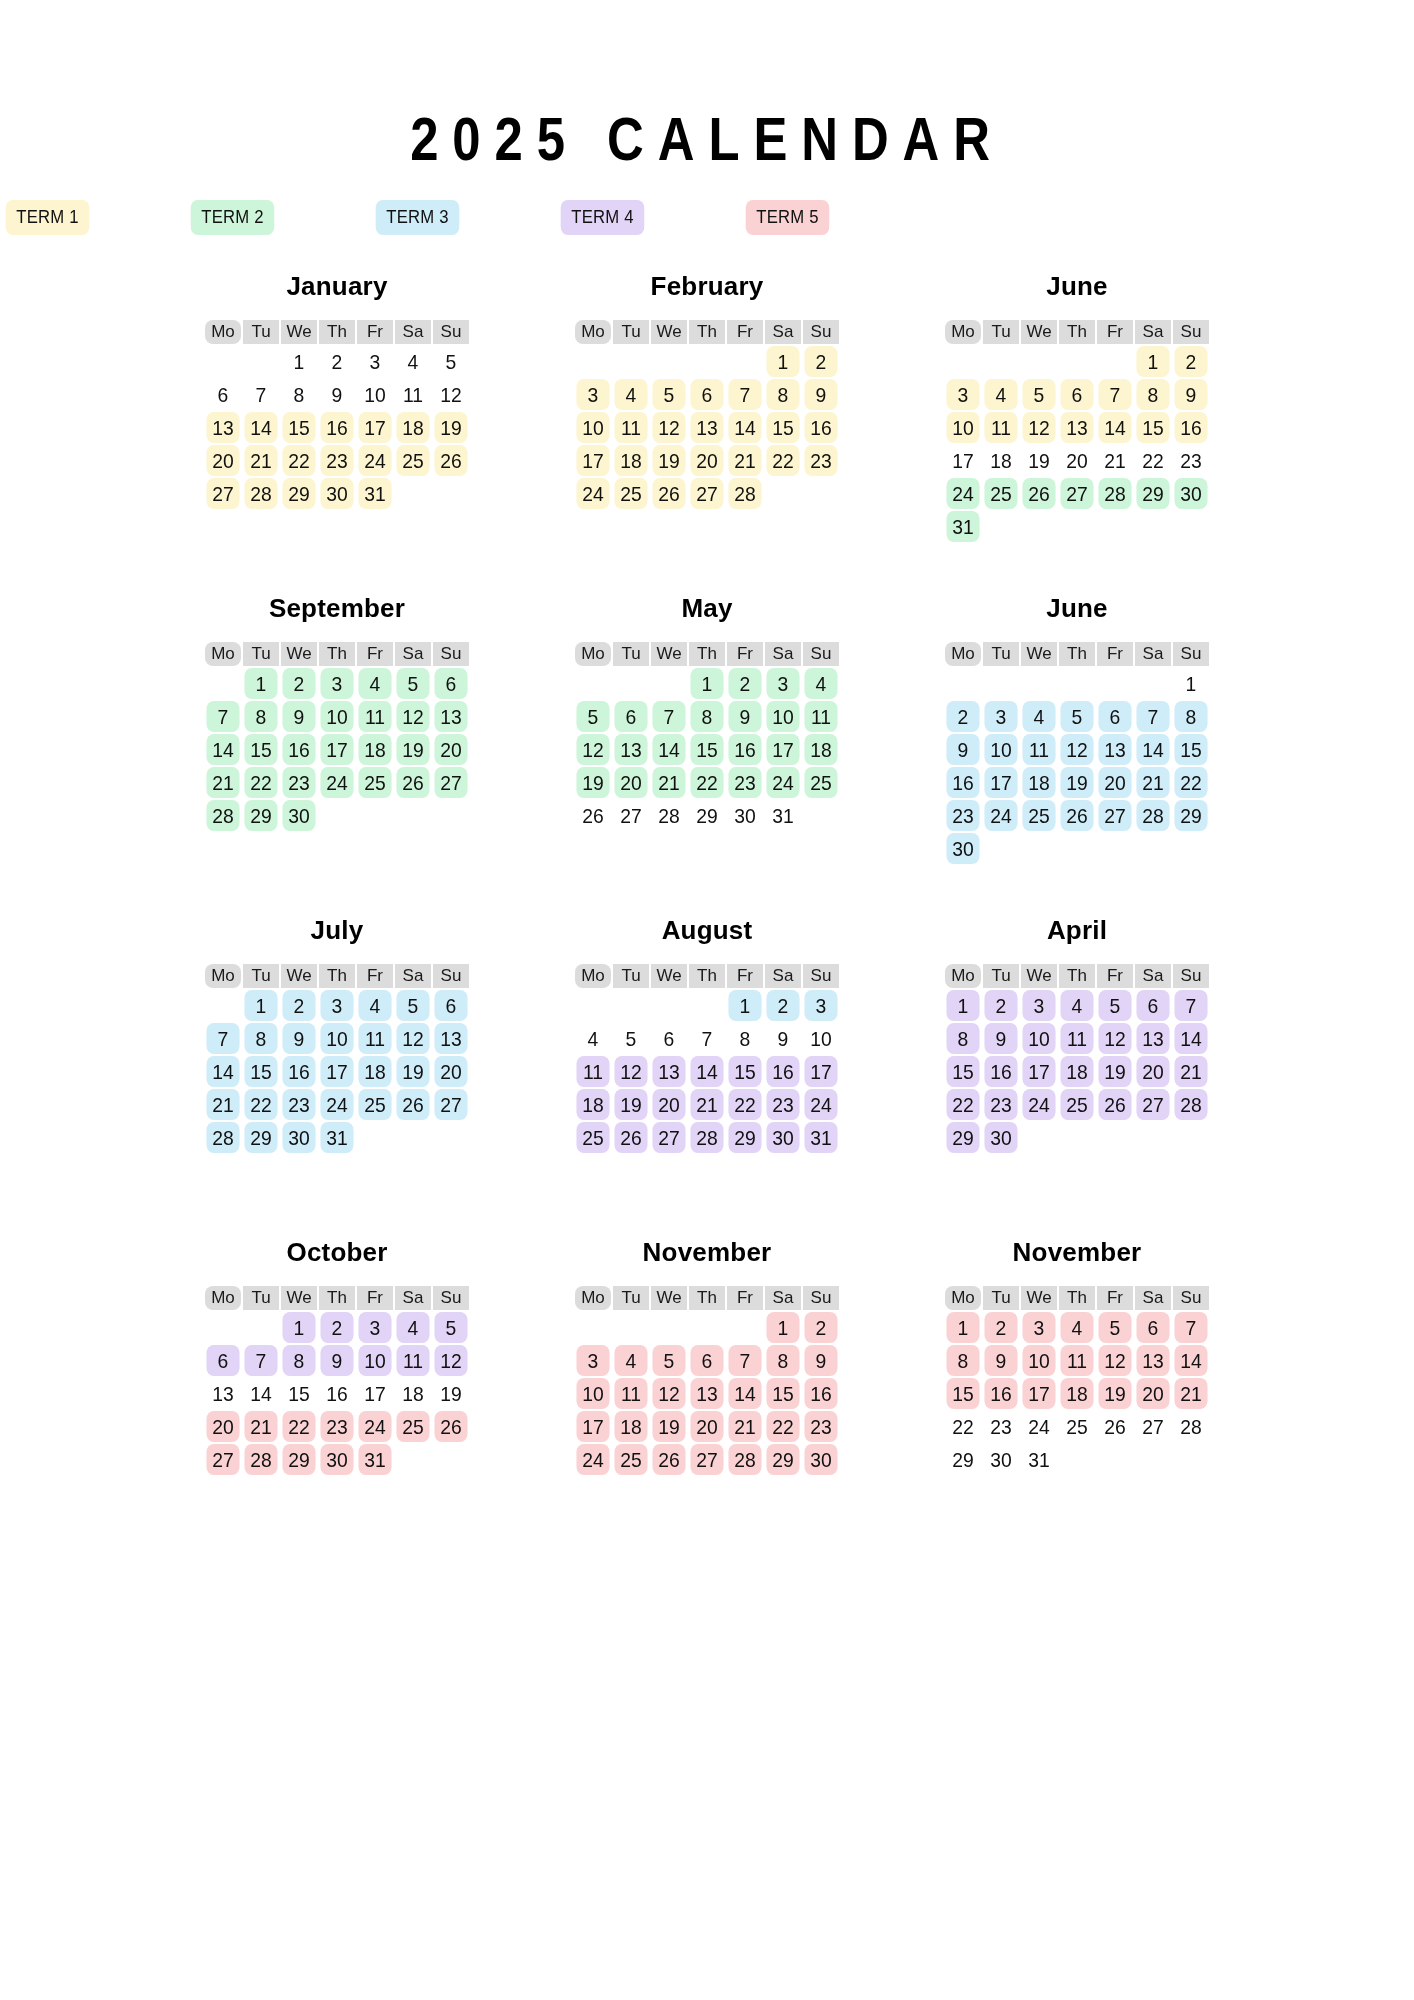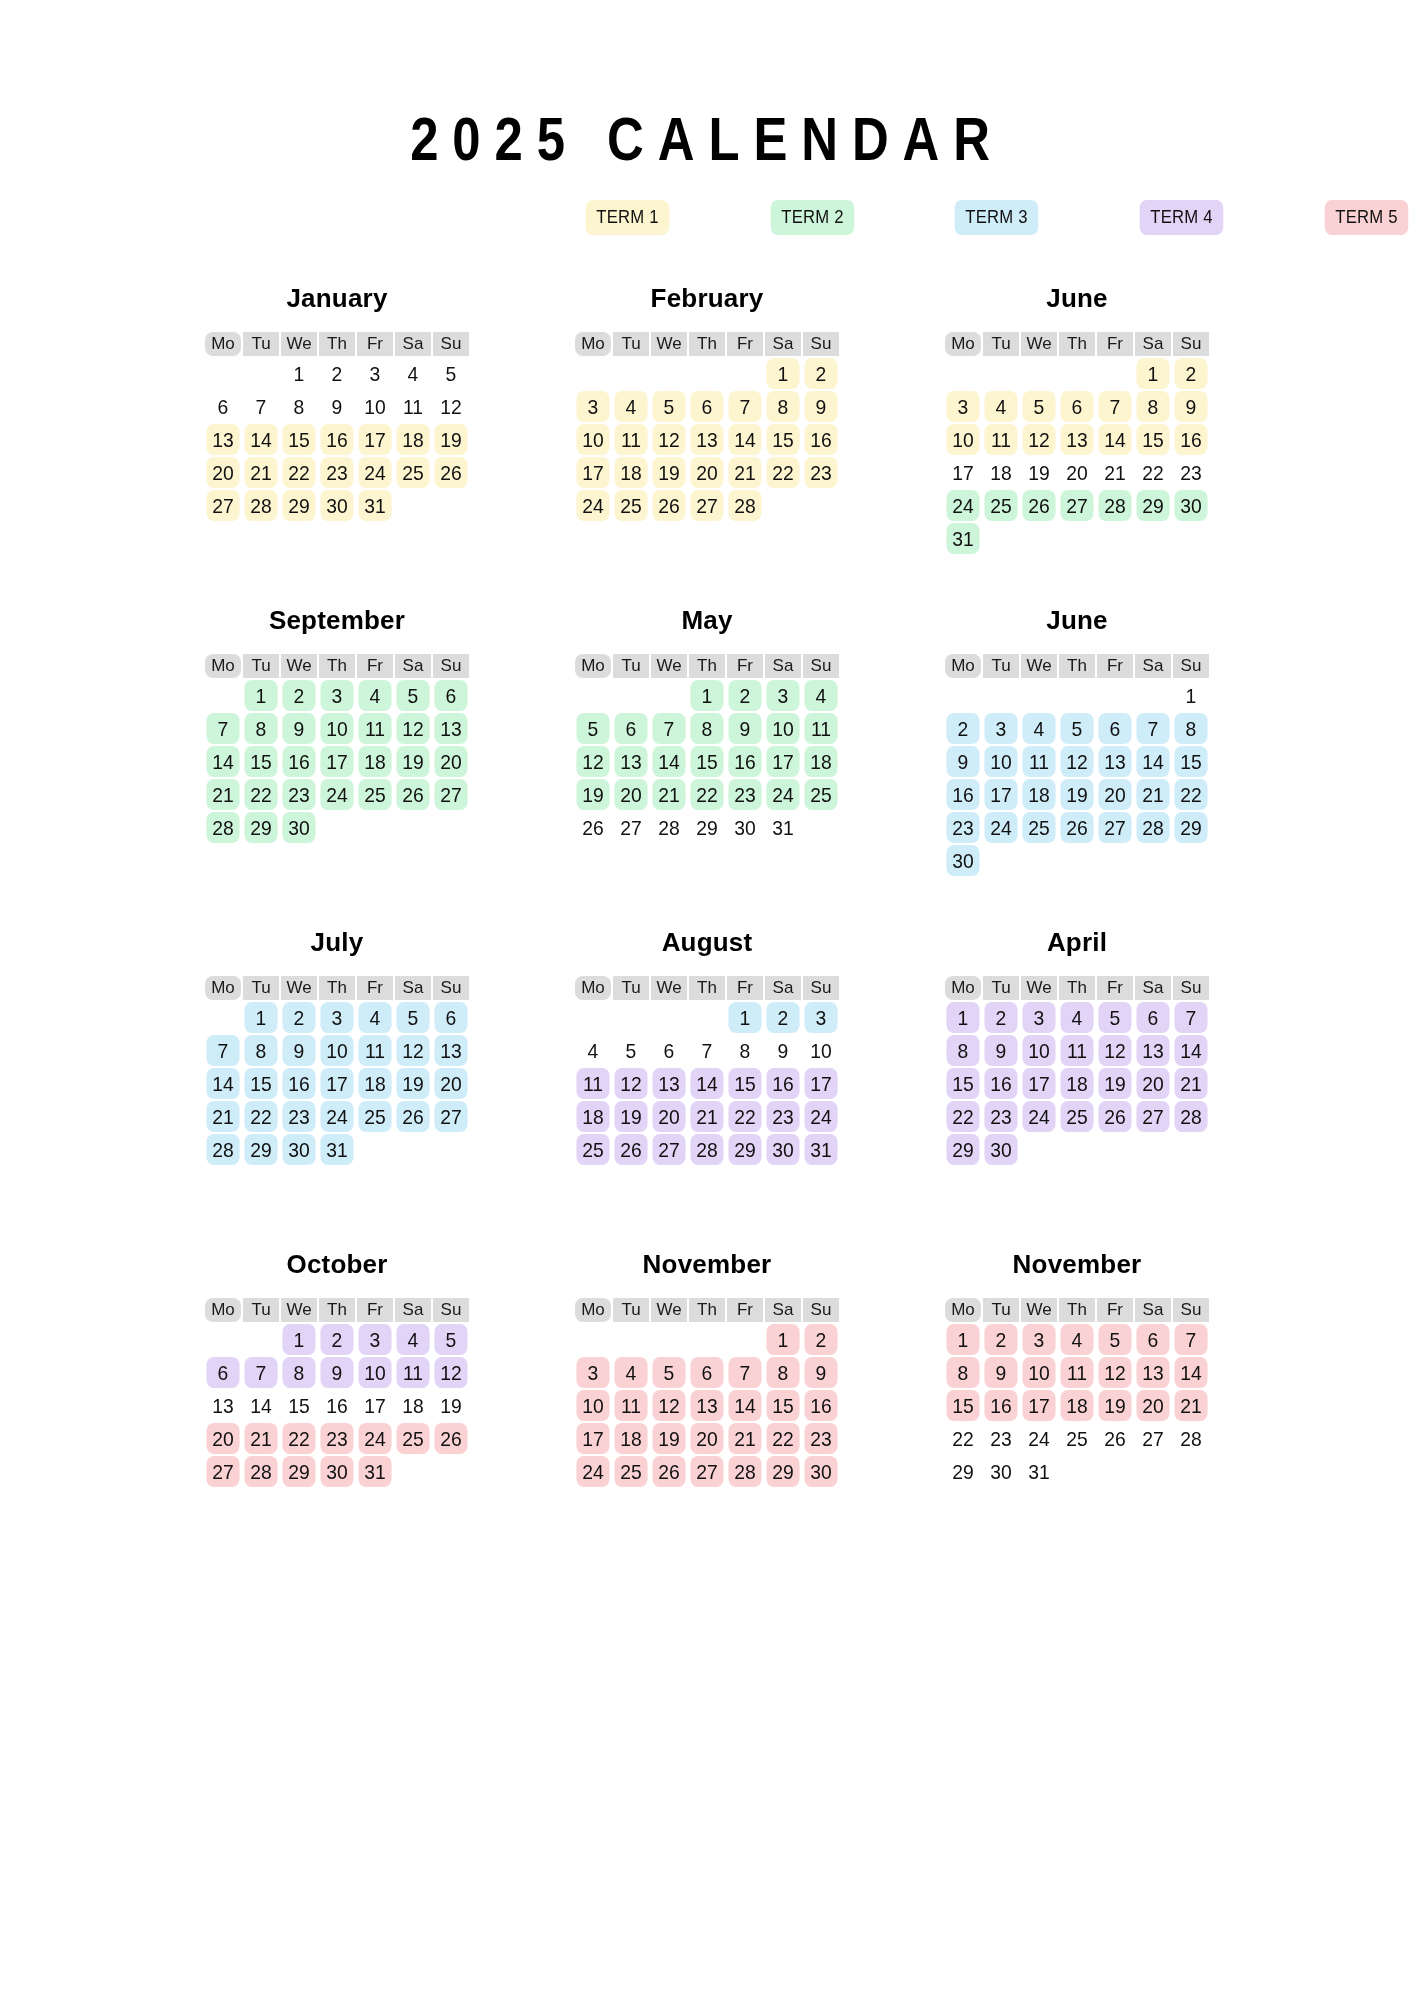--- a/index.html
+++ b/index.html
@@ -30,21 +30,21 @@
     letter-spacing: 17px;
     color: #000000;
     line-height: 1;
     transform: scaleX(0.82);
   }
 
   
   .terms {
     margin-top: 30px;
     display: flex;
-    justify-content: flex-end;
+    justify-content: flex-start;
     gap: 90px;
   }
 
   .term-badge {
     font-family: "Liberation Sans Narrow", "Liberation Sans", sans-serif;
     font-size: 19px;
     font-weight: 400;
     color: #111111;
     padding: 6px 12px 7px 12px;
     border-radius: 8px;
@@ -68,21 +68,20 @@
     flex-direction: column;
     align-items: center;
   }
 
   .month-name {
     font-size: 26px;
     font-weight: 700;
     color: #000000;
     margin-bottom: 16px;
     letter-spacing: 0.2px;
-    margin-top: 12px;
   }
 
   table.cal {
     border-collapse: separate;
     border-spacing: 2px 2px;
     table-layout: fixed;
     width: 268px;
   }
 
   table.cal th {

